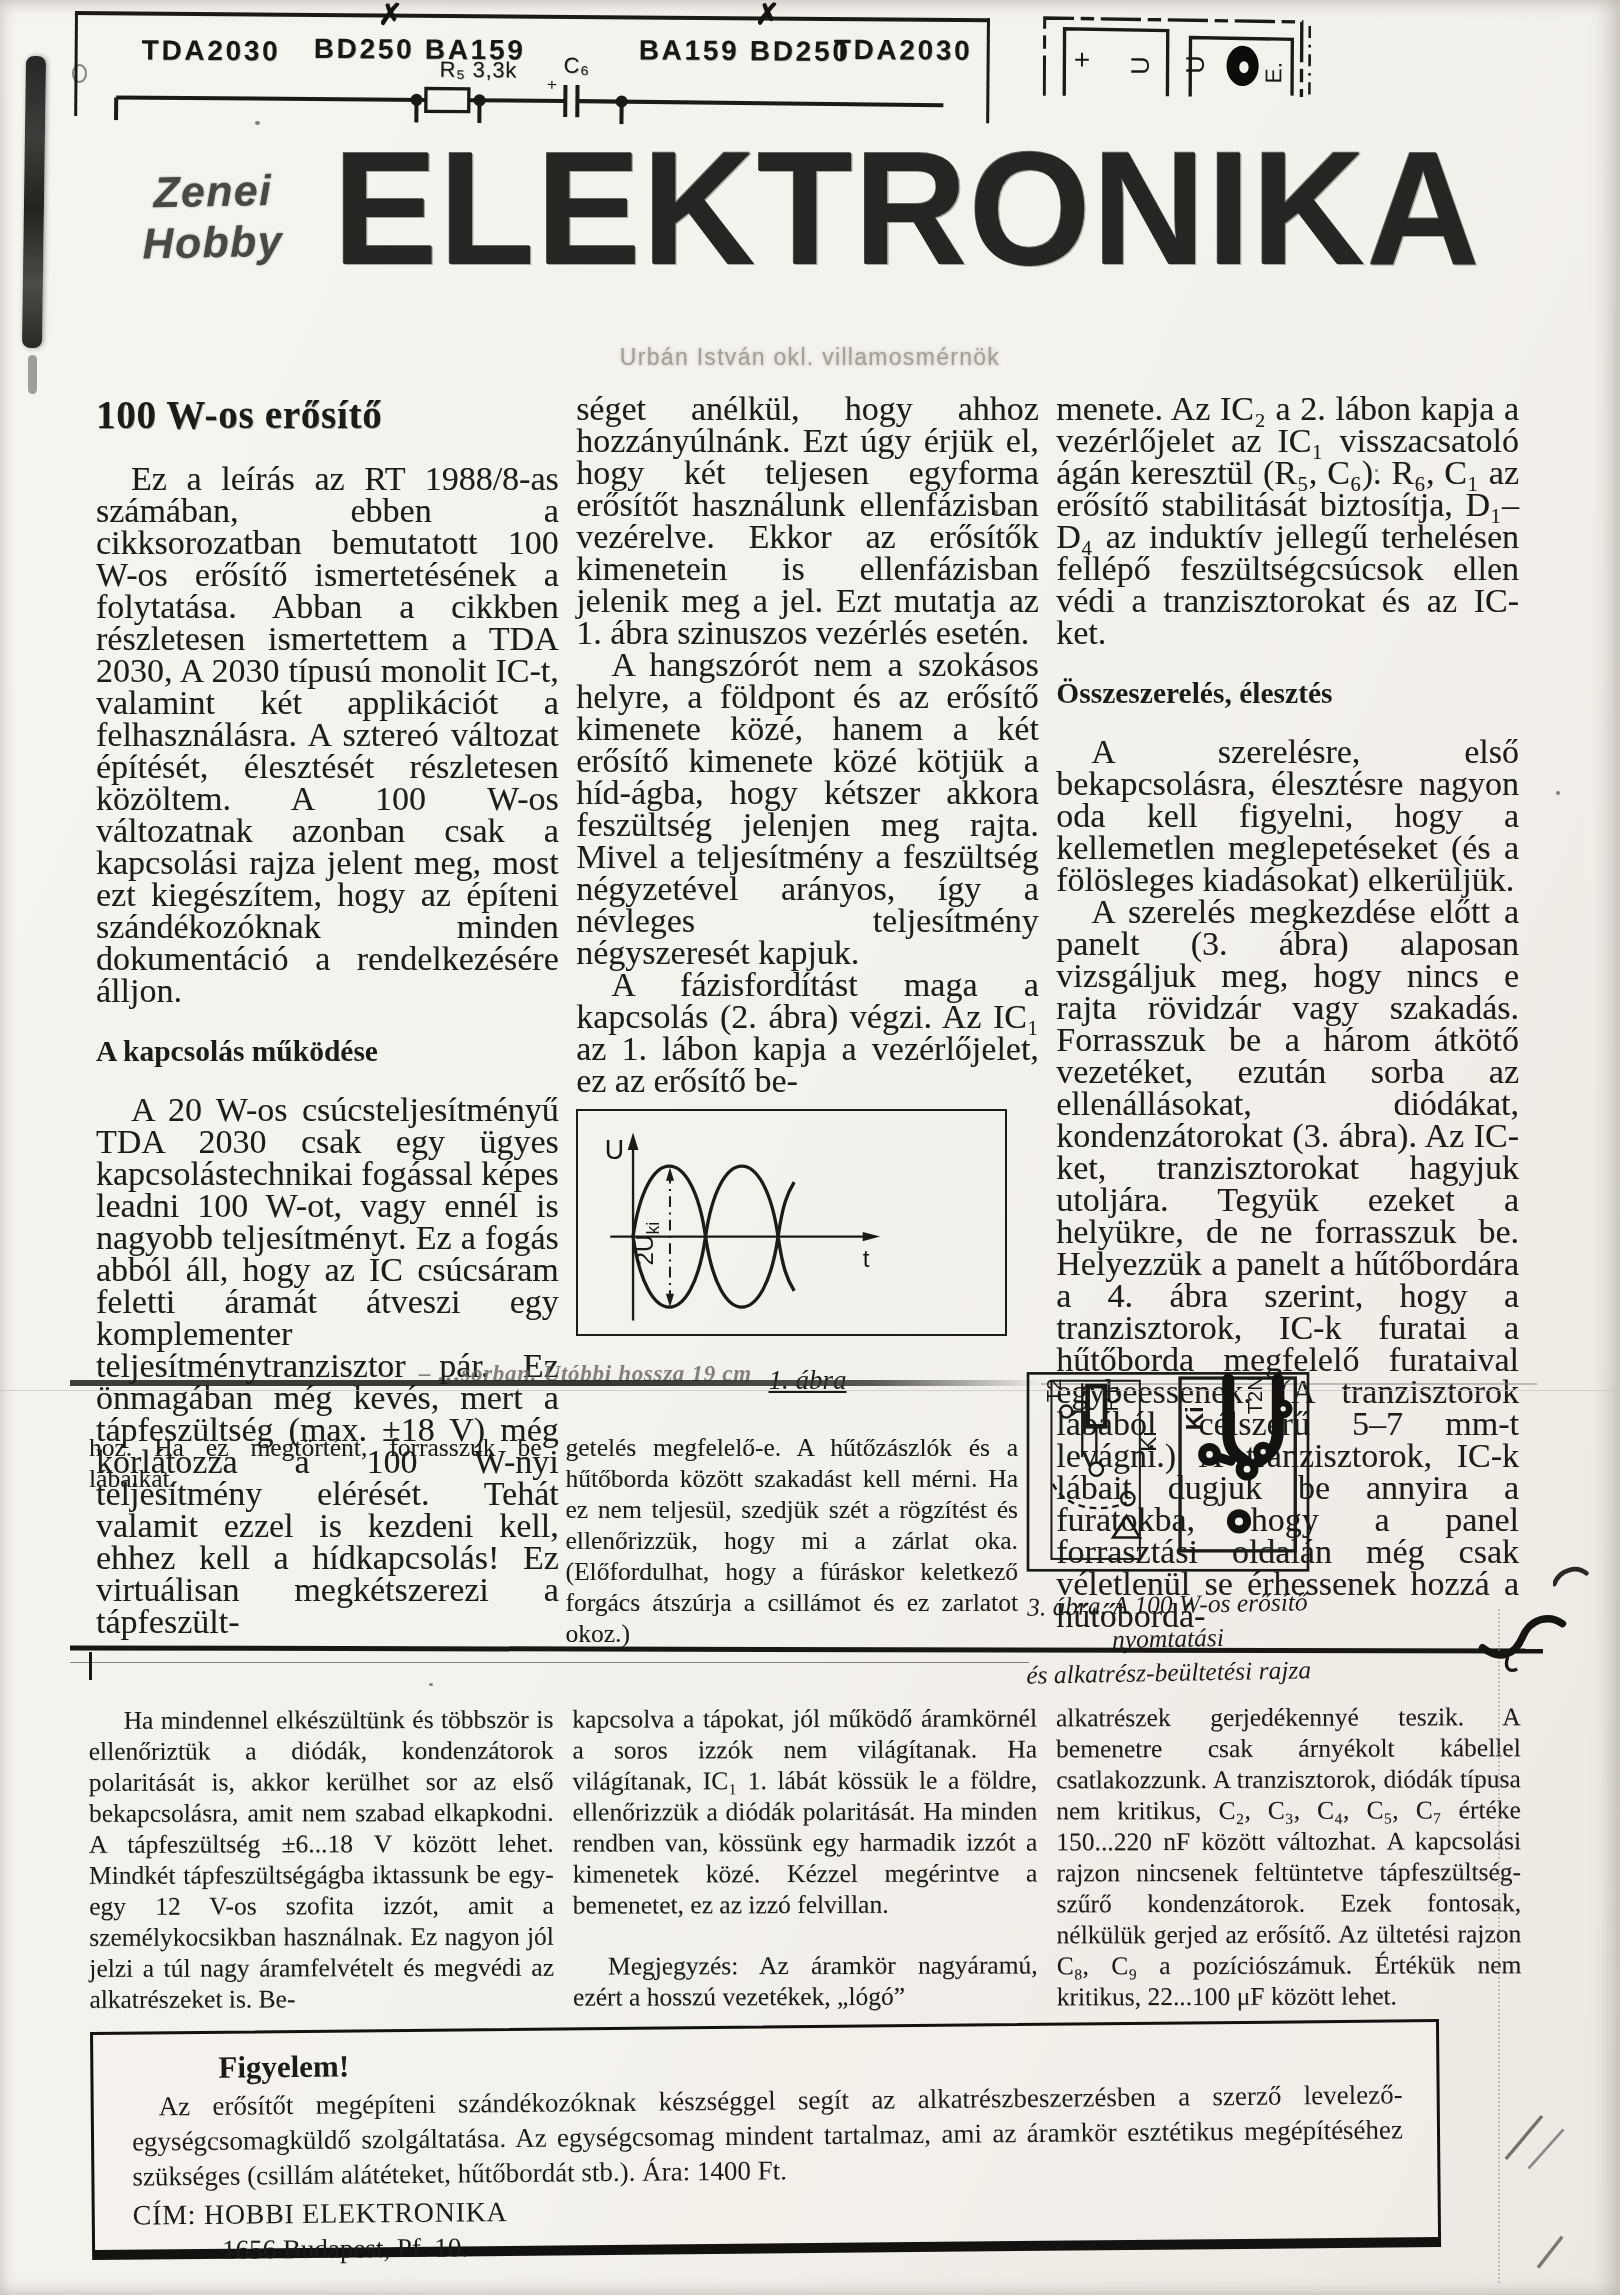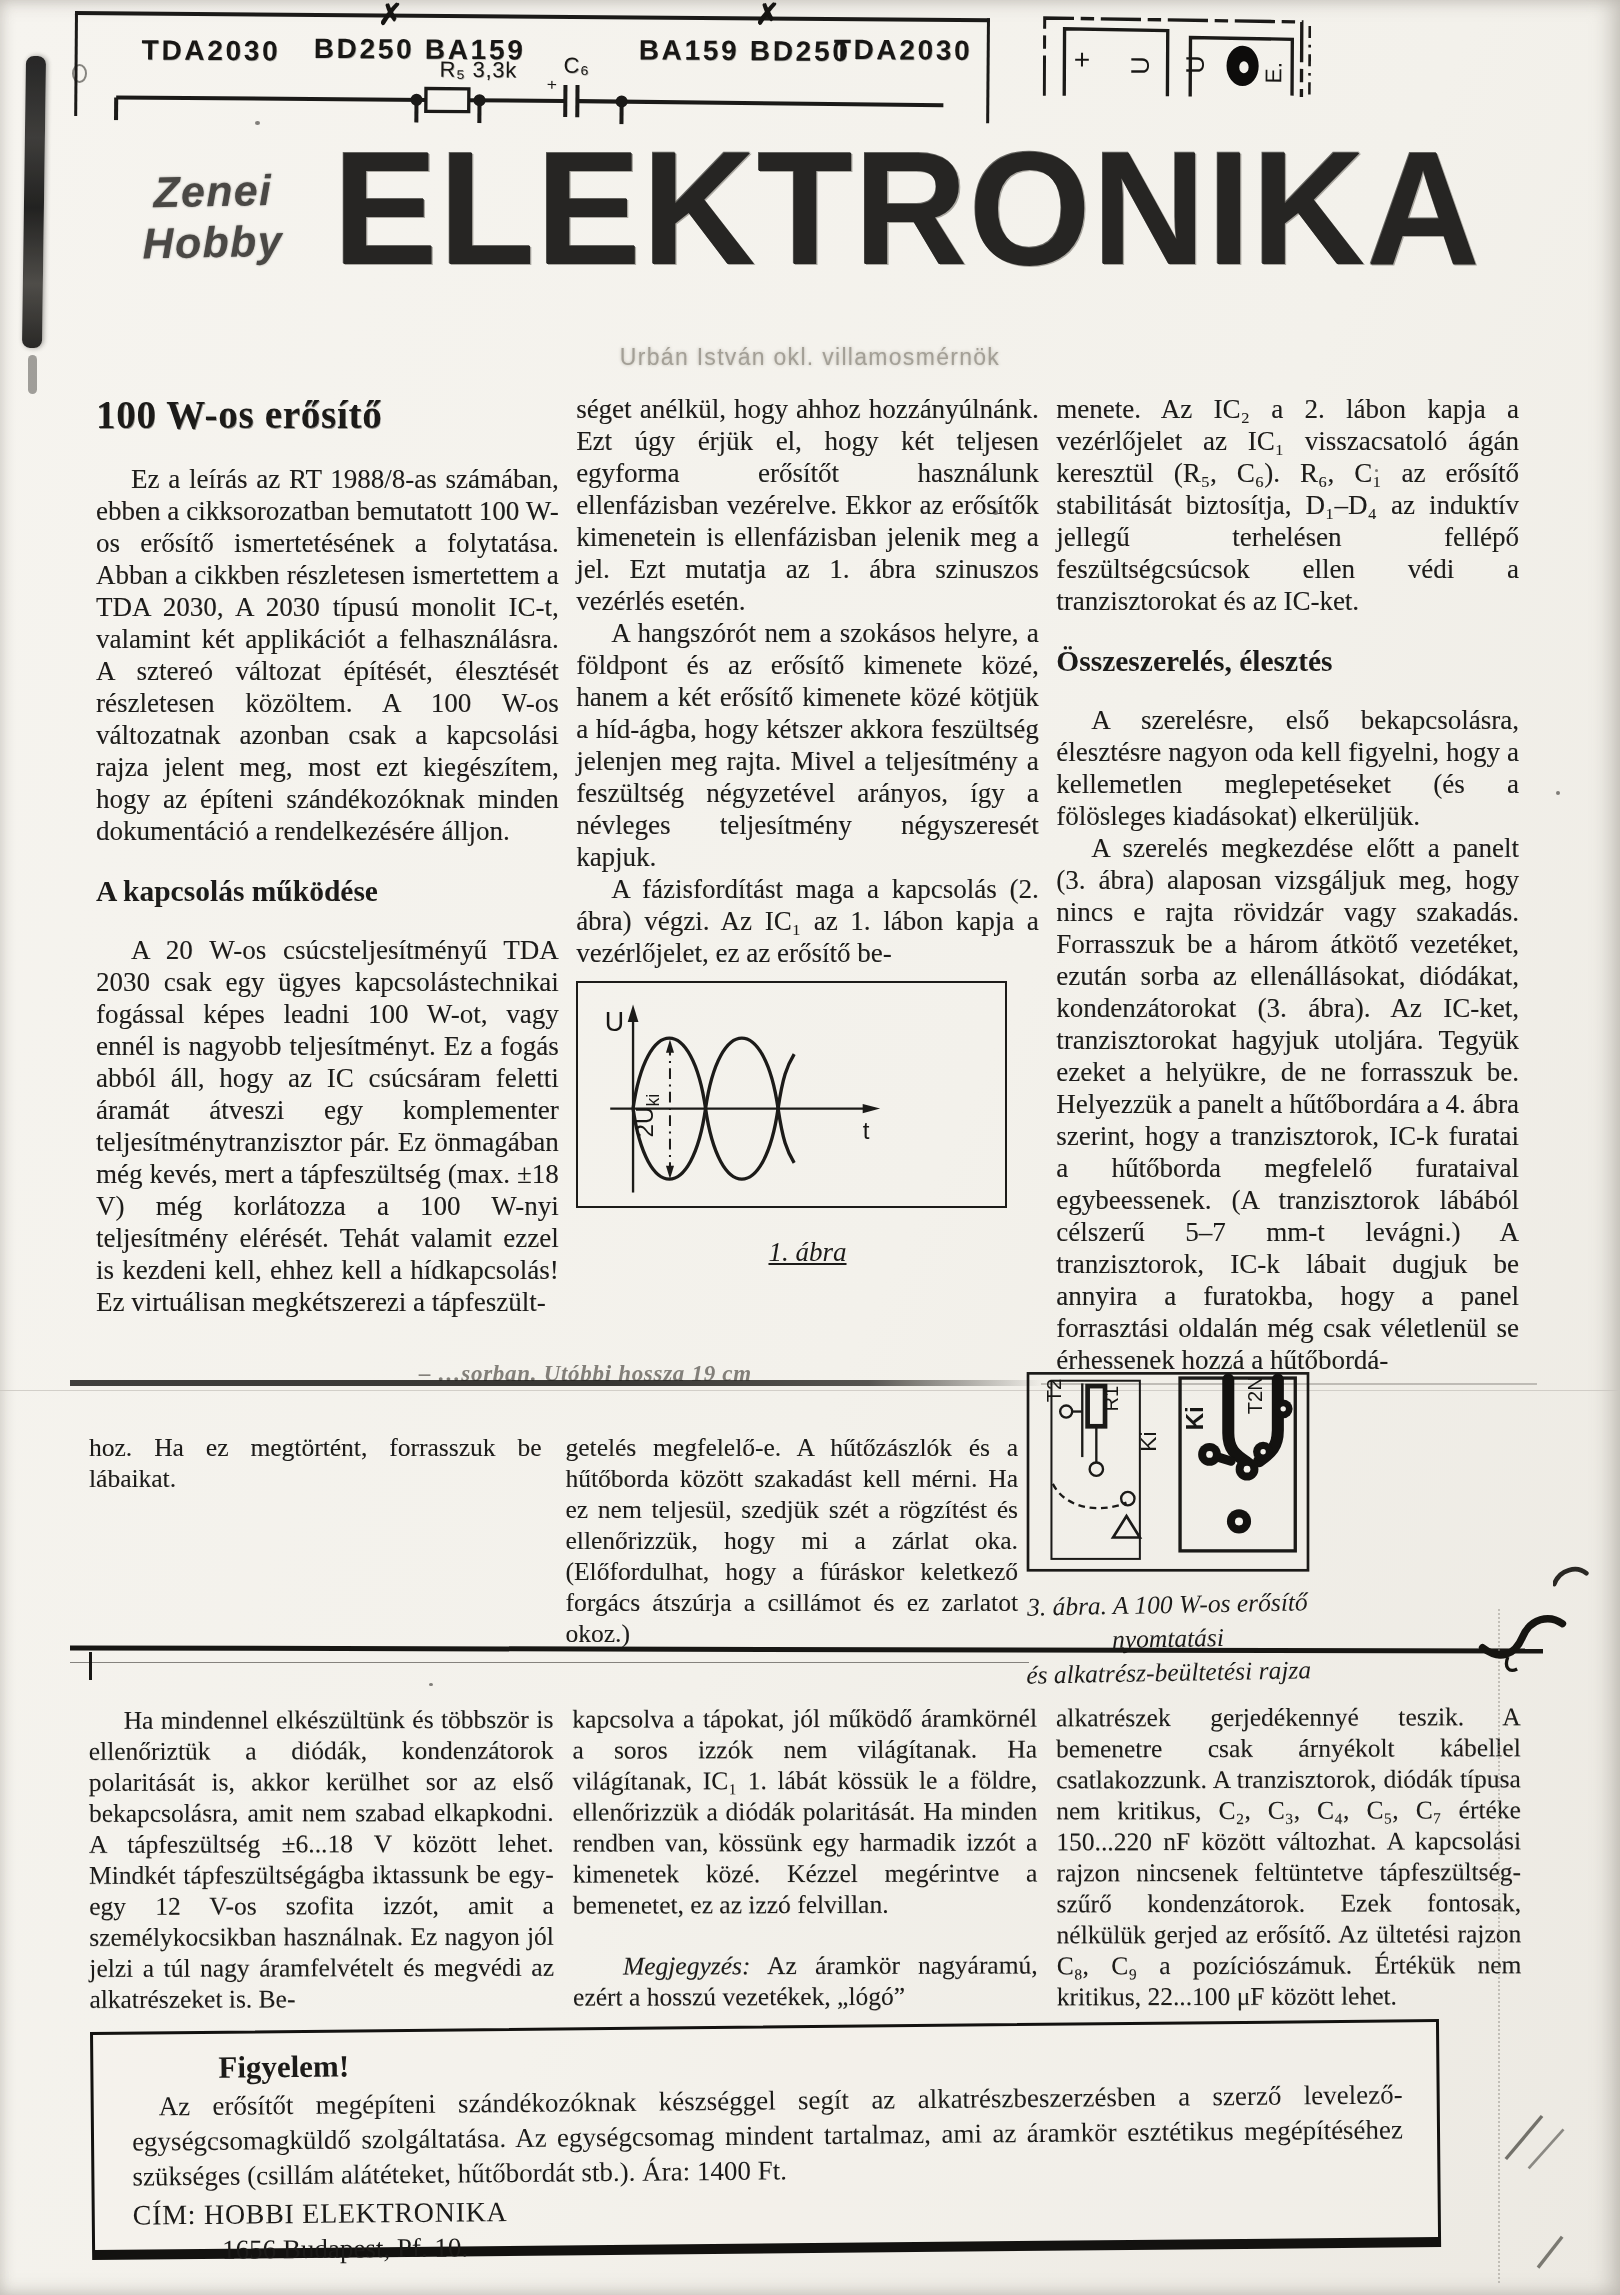--- a/index.html
+++ b/index.html
@@ -31,21 +31,21 @@
               font-weight:bold;font-size:157px;line-height:161px;letter-spacing:1.3px;color:#1a1917;
               transform:scaleY(1.03);transform-origin:left top;opacity:.94;
               text-shadow:1.3px 1.3px 0 rgba(90,86,78,.5),-0.7px -0.7px 0 rgba(26,25,23,.7);}
   .byline{position:absolute;left:0;top:344px;width:1620px;text-align:center;
           font-family:"Liberation Sans",sans-serif;font-size:23px;letter-spacing:1.3px;
           color:#a39f96;text-shadow:0 0 3.4px #b9b5ab;}
 
   
   .cols{position:absolute;left:96px;top:393px;width:1423px;display:flex;gap:17.4px;}
   .col{width:463px;}
-  .p{font-size:27px;line-height:32px;text-align:justify;margin:0;color:#1d1c1a;
+  .p{font-size:34px;line-height:32px;text-align:justify;margin:0;color:#1d1c1a;
      text-shadow:0.3px 0.3px 0 rgba(35,33,30,.3);}
   .pm{font-size:25.5px;line-height:31px;}
   .ind{text-indent:35px;}
   .headline{font-size:39px;line-height:43px;font-weight:bold;margin:0 0 27px 0;letter-spacing:0.7px;
             text-shadow:0.7px 0.7px 0 rgba(30,28,25,.45);}
   .subhead{font-size:29.5px;font-weight:bold;margin:28px 0 25.5px 0;}
 
   
   .fig1{margin-top:12px;width:427px;height:223px;border:2.7px solid #1c1b19;}
   .fig1cap,.figcap{font-style:italic;font-size:27px;text-align:center;margin-top:27px;text-decoration:underline;}
@@ -68,21 +68,21 @@
 
   
   .rule-heavy{position:absolute;left:70px;top:1647px;width:1473px;height:5.4px;background:#181714;transform:rotate(.12deg);}
   .rule-thin{position:absolute;left:70px;top:1662px;width:959px;height:1.3px;background:#55534e;opacity:.7;}
   .rule-bracket{position:absolute;left:89px;top:1652px;width:2.7px;height:28px;background:#181714;}
 
   
   .botcols{position:absolute;left:89px;top:1703px;width:1432px;display:flex;gap:19px;transform:rotate(-.15deg);}
   .botcol{width:465px;}
   .notep{margin-top:29.5px;}
-  .ital{font-style:italic;margin-left:15px;}
+  .ital{}
 
   
   .notice{position:absolute;left:90px;top:2032px;width:1349px;height:228px;box-sizing:border-box;
           border:3.4px solid #131210;border-bottom-width:10.7px;padding:16px 34px 0 38px;
           transform:rotate(-.55deg);transform-origin:left top;background:rgba(246,244,239,.35);}
   .notice-title{font-size:31px;font-weight:bold;margin:0 0 2.7px 87px;}
   .notice-body{font-size:27px;line-height:35px;text-align:justify;margin:0;text-indent:27px;}
   .notice-cim{font-size:28px;margin:5.4px 0 0 0;letter-spacing:0.7px;}
   .notice-addr{font-size:27px;margin:4px 0 0 89px;}
 

